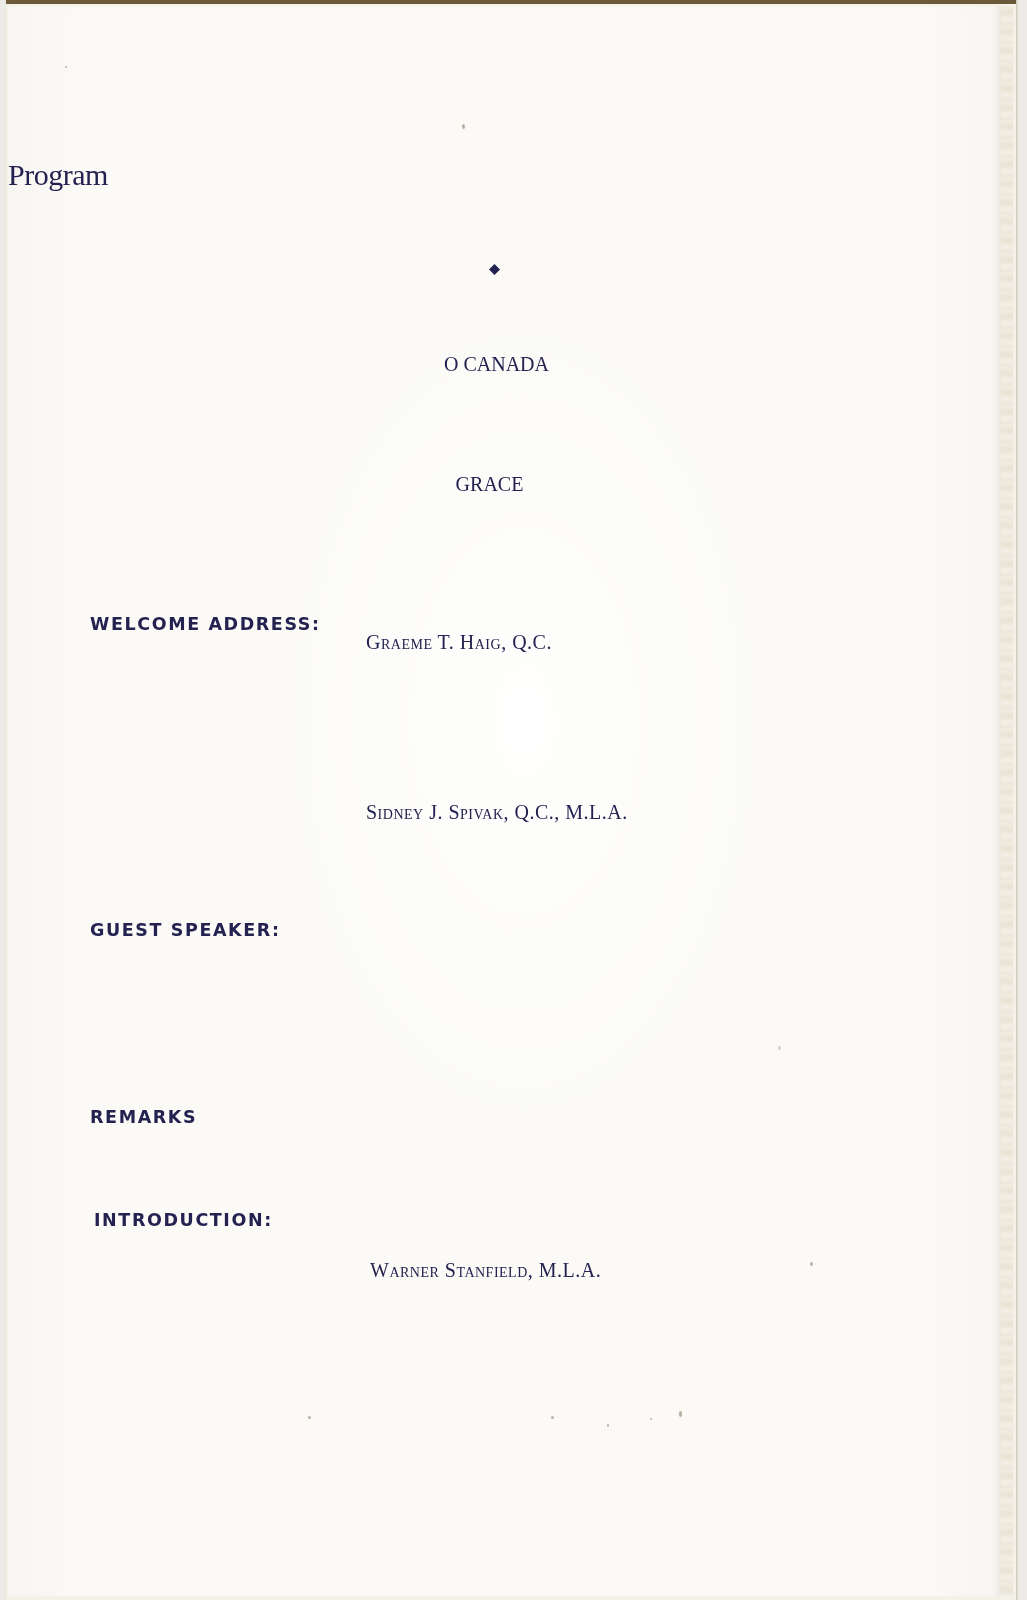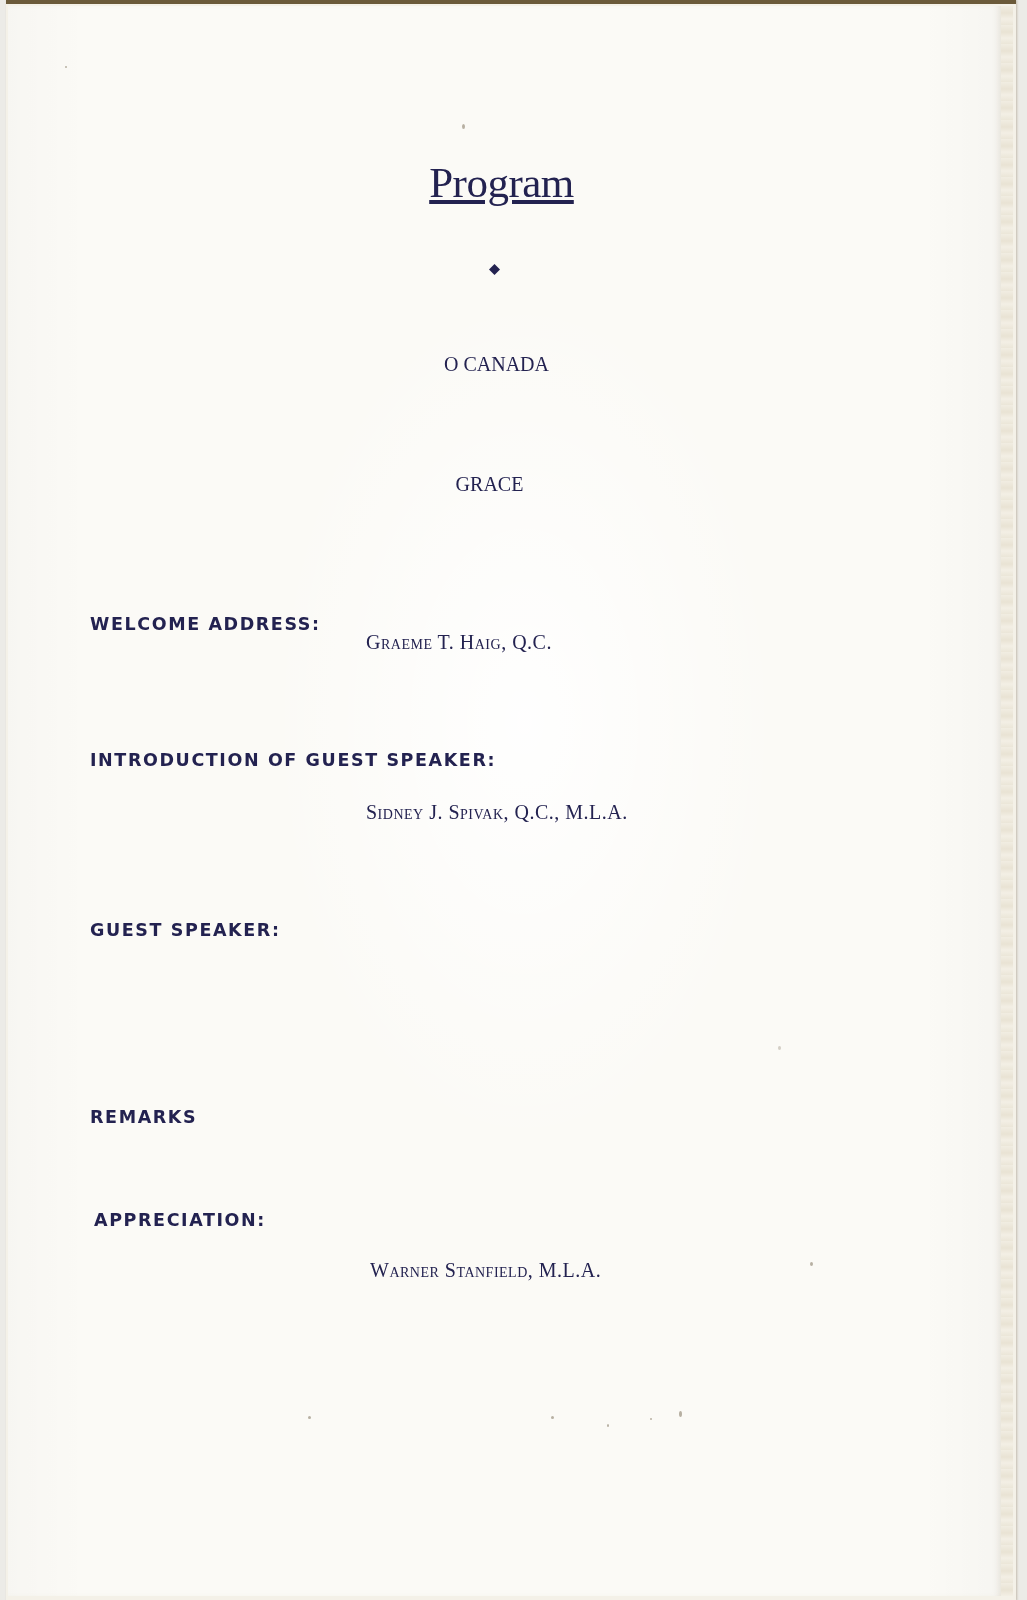--- a/index.html
+++ b/index.html
@@ -49,24 +49,23 @@
     }
     .ink { color: #232250; }
     .serif { font-family: "Liberation Serif", "DejaVu Serif", serif; }
     .sans  { font-family: "DejaVu Sans", "Liberation Sans", sans-serif; font-weight: bold; }
 
     .title {
       position: absolute;
       left: 0;
       width: 987px;
       top: 152px;
-      text-align: center;
-      font-size: 43px;
+      text-align: left;
+      font-size: 30px;
       letter-spacing: -0.5px;
-      text-decoration: underline;
     }
     .ornament {
       position: absolute;
       left: 481px;
       top: 258px;
       width: 11px;
       height: 11px;
     }
     .ornament svg { display: block; }
 
@@ -139,24 +138,23 @@
         <path d="M5.5 0 L11 5.5 L5.5 11 L0 5.5 Z" fill="#232250"></path>
       </svg>
     </div>
 
     <div class="centered serif ink c-ocanada">O CANADA</div>
     <div class="centered serif ink c-grace">GRACE</div>
 
     <div class="heading sans ink h-welcome">WELCOME ADDRESS:</div>
     <div class="name serif ink smallcaps n-welcome">Graeme T. Haig, Q.C.</div>
 
-    <div class="heading sans ink h-intro">INTRODUCTION OF GUEST SPEAKER:</div>
     <div class="name serif ink smallcaps n-intro">Sidney J. Spivak, Q.C., M.L.A.</div>
 
     <div class="heading sans ink h-guest">GUEST SPEAKER:</div>
 
     <div class="heading sans ink h-remarks">REMARKS</div>
 
-    <div class="heading sans ink h-appr">APPRECIATION:</div>
+    <div class="heading sans ink h-appr">INTRODUCTION:</div>
     <div class="name serif ink smallcaps n-appr">Warner Stanfield, M.L.A.</div>
 
   </div>
 </div>
 
 </body></html>

